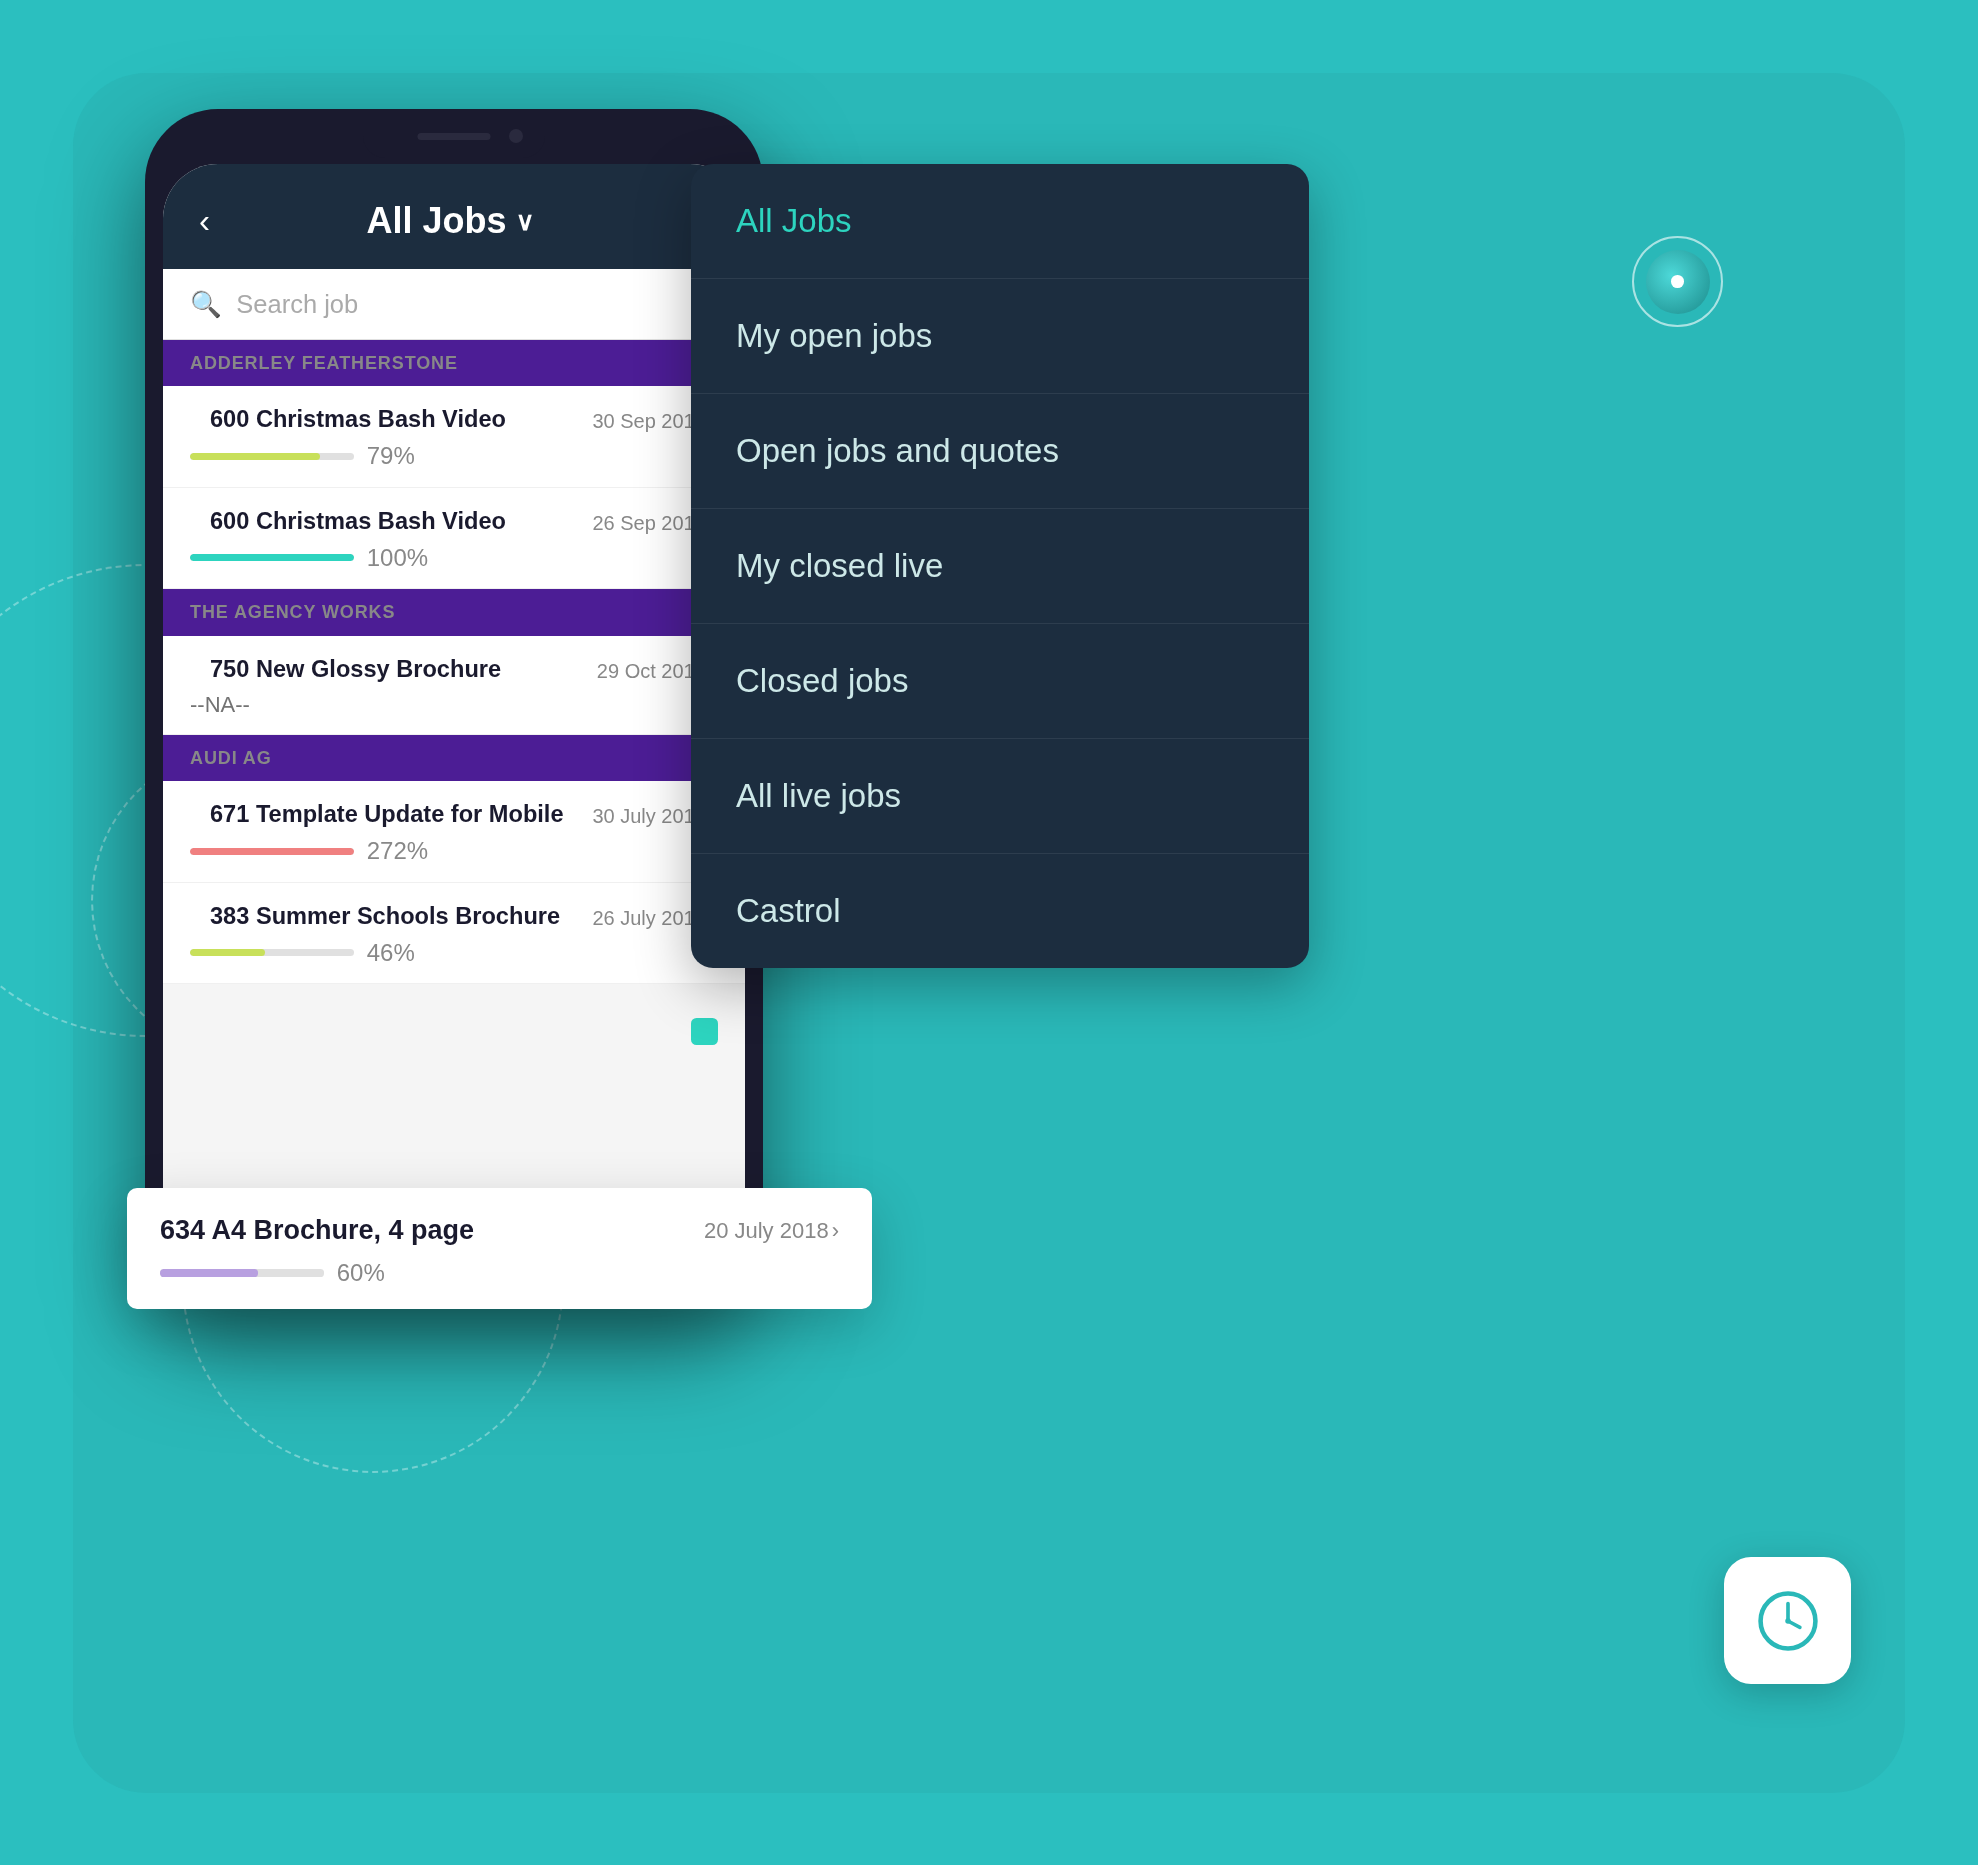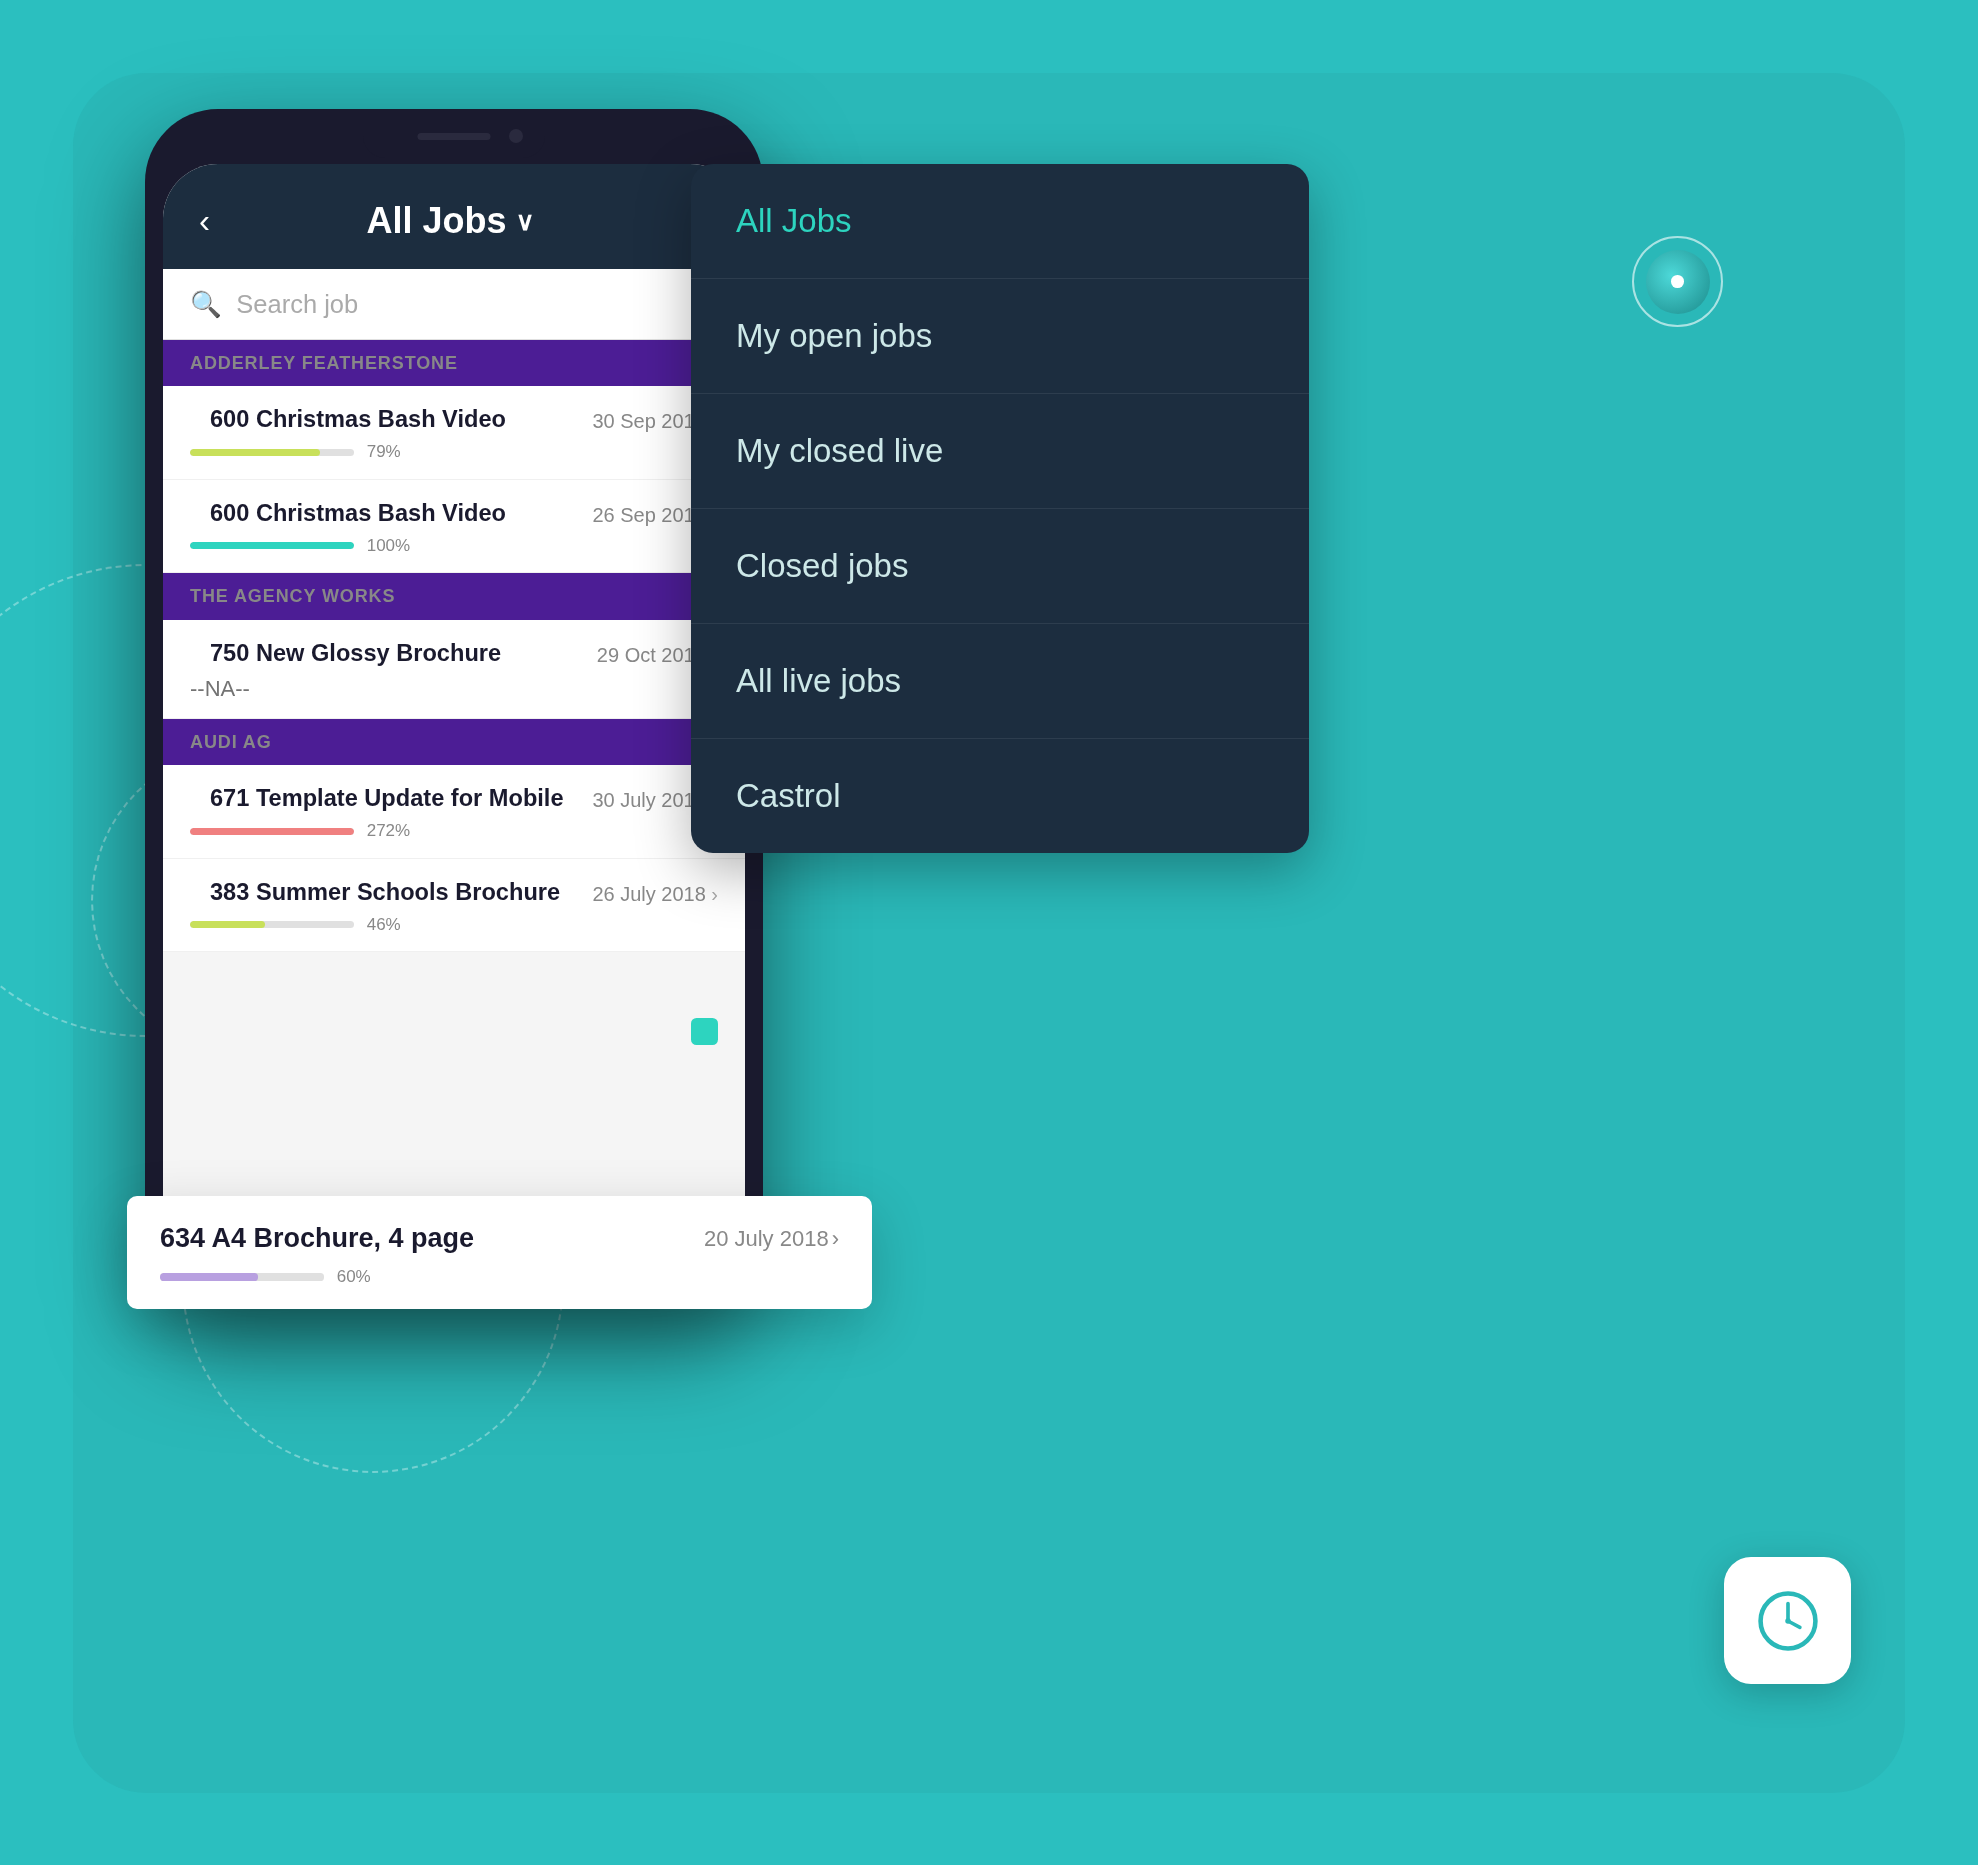--- a/index.html
+++ b/index.html
@@ -201,21 +201,21 @@
       height: 7.3px;
       background: #e0e0e0;
       border-radius: 3.6px;
       overflow: hidden;
     }
     .progress-bar-fill {
       height: 100%;
       border-radius: 3.6px;
     }
     .progress-pct {
-      font-size: 17px;
+      font-size: 24px;
       color: #888;
     }
     .progress-na {
       font-size: 22px;
       color: #737373;
     }
 
     
     .floating-card {
       position: absolute;
@@ -476,20 +476,23 @@
 </div>
 
 <div class="dropdown-menu">
   <div class="dropdown-item active">
     <span>All Jobs</span>
   </div>
   <div class="dropdown-item">
     <span>My open jobs</span>
   </div>
   <div class="dropdown-item">
+    <span>Open jobs and quotes</span>
+  </div>
+  <div class="dropdown-item">
     <span>My closed live</span>
   </div>
   <div class="dropdown-item">
     <span>Closed jobs</span>
   </div>
   <div class="dropdown-item">
     <span>All live jobs</span>
   </div>
   <div class="dropdown-item">
     <span>Castrol</span>

